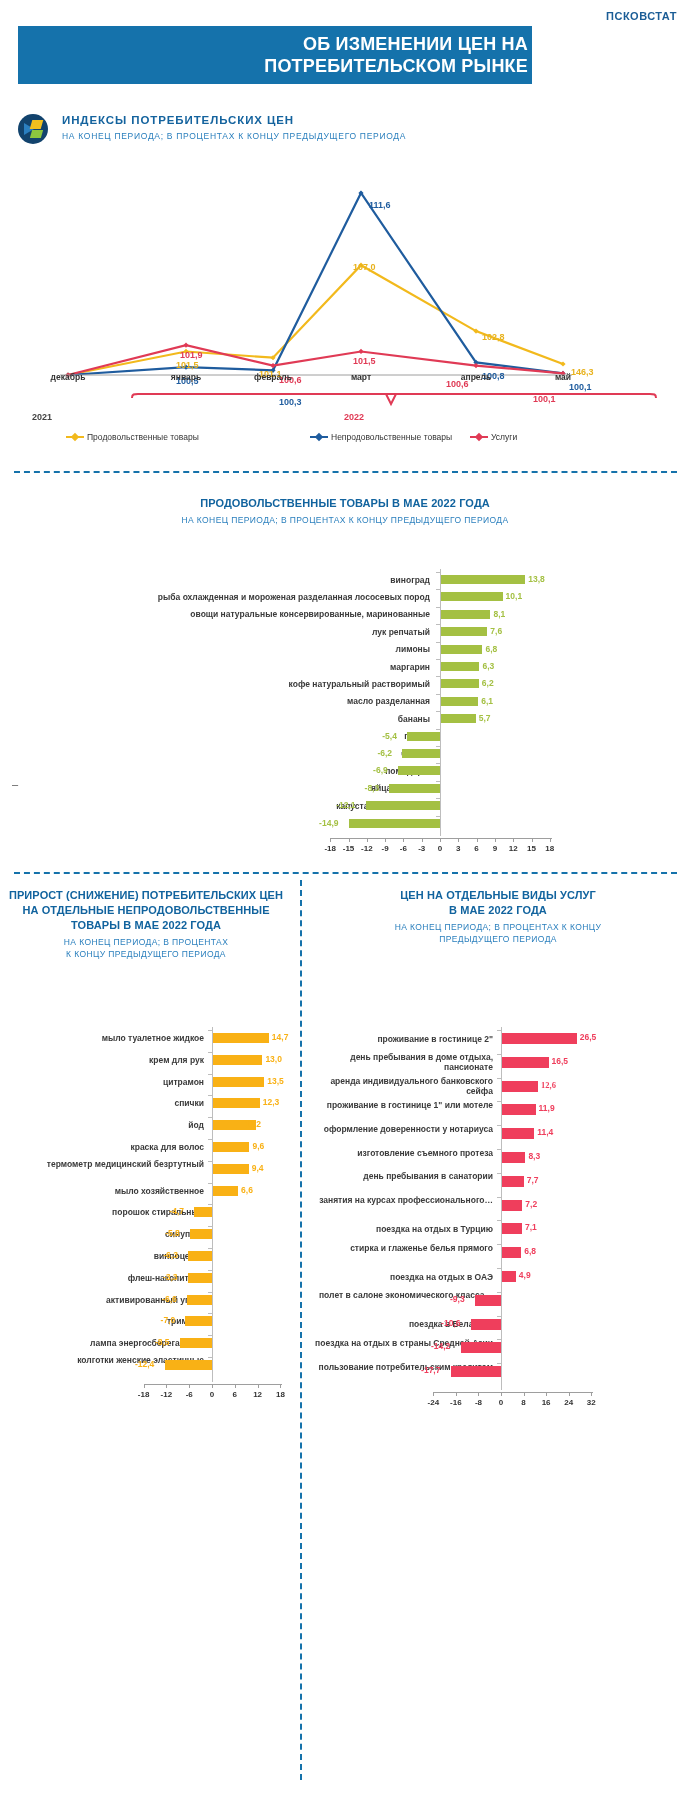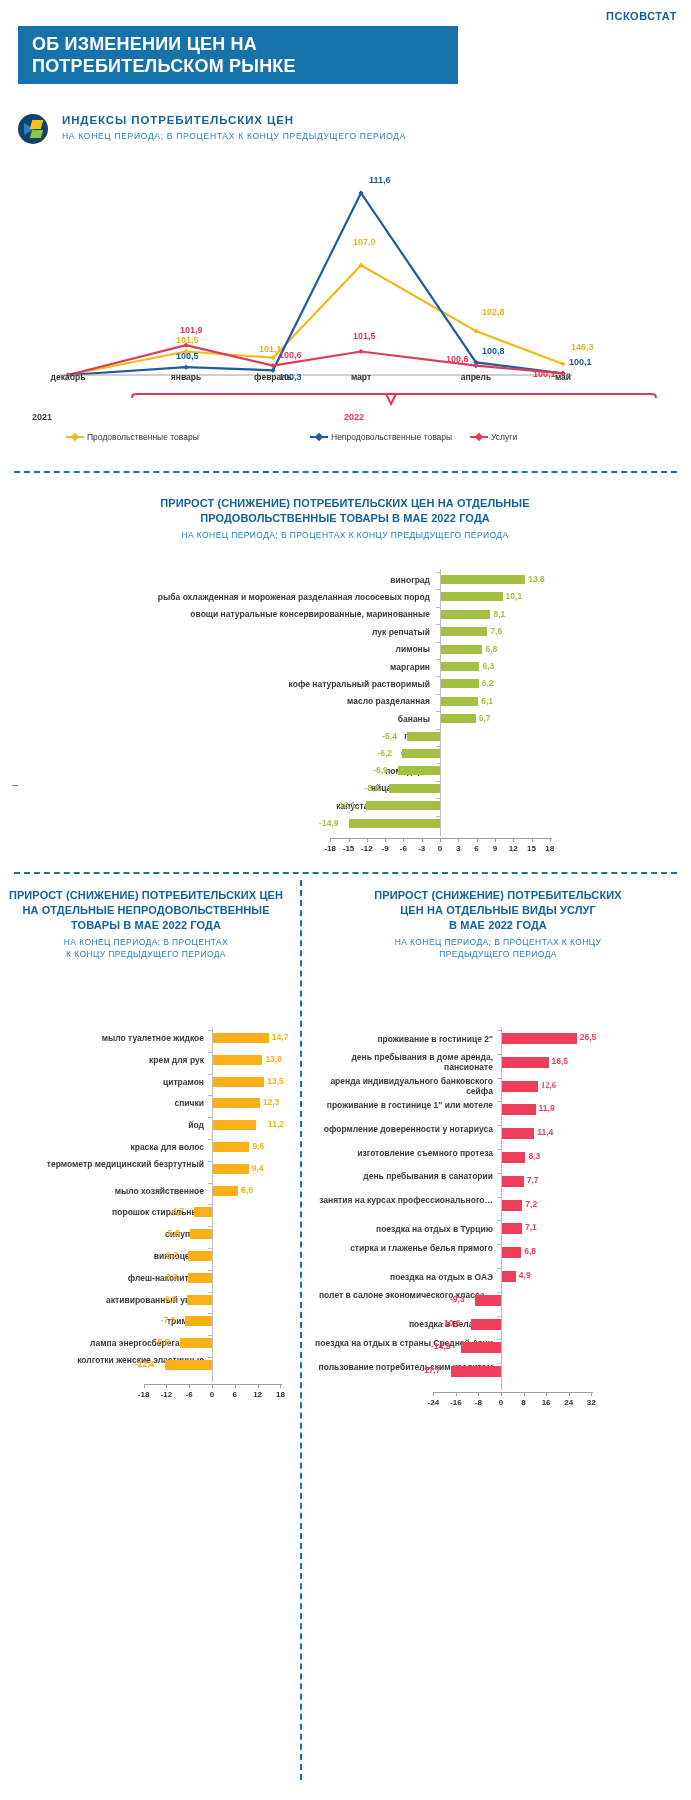--- a/index.html
+++ b/index.html
@@ -9,23 +9,24 @@
     font-family: "Liberation Sans", sans-serif;
     position: relative;
     overflow: hidden;
   }
   .brand {
     position: absolute; top: 10px; right: 14px;
     color: #1b5d96; font-size: 11px; font-weight: bold; letter-spacing: .5px;
   }
   .title-bar {
     position: absolute; left: 18px; top: 26px;
-    width: 440px; height: 58px;
+    width: 514px; height: 58px;
     background: #1572ab;
     padding: 7px 4px 0 14px;
+    text-align: right;
   }
   .title-bar .t {
     color: #fff; font-size: 18px; font-weight: bold; line-height: 22px;
     letter-spacing: .2px;
   }
   
   .sec1-head { position: absolute; left: 18px; top: 113px; display: flex; align-items: flex-start; }
   .logo-circle {
     width: 30px; height: 30px; border-radius: 50%;
     background: #12436d; position: relative; flex: 0 0 30px; margin-top: 1px;
@@ -41,21 +42,21 @@
   }
   .logo-circle .gr {
     position: absolute; left: 13px; top: 16px; width: 11px; height: 8px;
     background: #8cc63f; transform: skewX(-16deg);
   }
   .sec1-titles { margin-left: 14px; padding-top: 1px; }
   .h-main { color: #14639e; font-size: 11.5px; font-weight: bold; letter-spacing: .9px; }
   .h-sub  { color: #2a7fbd; font-size: 8.5px; letter-spacing: .7px; margin-top: 5px; }
 
   .linechart { position: absolute; left: 0; top: 175px; width: 691px; height: 210px; }
-  .lbl { position: absolute; font-size: 9px; font-weight: bold; white-space: nowrap; }
+  .lbl { position: absolute; font-size: 9px; font-weight: bold; white-space: nowrap; margin-top: 25px; }
   .lbl.yellow { color: #e8b21d; }
   .lbl.blue   { color: #1f5c9e; }
   .lbl.red    { color: #e03a55; }
   .xlabels { position: absolute; left: 0; top: 372px; width: 691px; height: 16px; }
   .xlabels span { position: absolute; font-size: 8.5px; color: #333; font-weight: bold; transform: translateX(-50%); }
   .yearline { position: absolute; left: 0; top: 392px; width: 691px; height: 32px; }
   .year-2021 { position: absolute; left: 32px; top: 412px; font-size: 9px; color: #444; font-weight: bold; }
   .year-2022 { position: absolute; left: 354px; top: 412px; font-size: 9px; color: #e03a55; font-weight: bold; transform: translateX(-50%); }
 
   .legend { position: absolute; left: 0; top: 432px; width: 691px; height: 16px; }
@@ -198,21 +199,20 @@
       <span class="lg-mark" style="background: rgb(224, 58, 85);">
         <span style="position:absolute;left:6px;top:-2px;width:6px;height:6px;transform:rotate(45deg);background:#e03a55"></span>
       </span>
       <span>Услуги</span>
     </div>
   </div>
 
 <div class="divider" style="top:471px"></div>
 
 <div class="c-title" style="left:45px; top:496px; width:600px;">
-  <div class="l1">ПРИРОСТ (СНИЖЕНИЕ) ПОТРЕБИТЕЛЬСКИХ ЦЕН НА ОТДЕЛЬНЫЕ</div>
   <div class="l1">ПРОДОВОЛЬСТВЕННЫЕ ТОВАРЫ В МАЕ 2022 ГОДА</div>
   <div class="l2">НА КОНЕЦ ПЕРИОДА; В ПРОЦЕНТАХ К КОНЦУ ПРЕДЫДУЩЕГО ПЕРИОДА</div>
 </div>
 
 <div class="bchart" id="foodChart" style="left:0; top:565px; width:691px; height:280px;">
     <div class="axisline" style="left: 440px; top: 4px; height: 267px;"></div>
     <div class="bname" style="right: 261px; width: 420px; top: 9.5px;">виноград</div>
     <div class="bar" style="background: rgb(164, 192, 67); height: 9px; top: 10px; width: 84.18px; left: 441px;"></div>
     <div class="bval" style="color: rgb(164, 192, 67); top: 9px; left: 528.18px;">13,8</div>
     <div class="tick" style="left: 436px; top: 7px;"></div>
@@ -327,21 +327,21 @@
     <div class="bname" style="right: 88px; width: 200px; top: 51.6px;">цитрамон</div>
     <div class="bar" style="background: rgb(249, 177, 21); height: 10px; top: 51.6px; width: 51.3px; left: 213px;"></div>
     <div class="bval" style="color: rgb(249, 177, 21); top: 50.6px; left: 267.3px;">13,5</div>
     <div class="tick" style="left: 208px; top: 48.6px;"></div>
     <div class="bname" style="right: 88px; width: 200px; top: 73.4px;">спички</div>
     <div class="bar" style="background: rgb(249, 177, 21); height: 10px; top: 73.4px; width: 46.74px; left: 213px;"></div>
     <div class="bval" style="color: rgb(249, 177, 21); top: 72.4px; left: 262.74px;">12,3</div>
     <div class="tick" style="left: 208px; top: 70.4px;"></div>
     <div class="bname" style="right: 88px; width: 200px; top: 95.2px;">йод</div>
     <div class="bar" style="background: rgb(249, 177, 21); height: 10px; top: 95.2px; width: 42.56px; left: 213px;"></div>
-    <div class="bval" style="color: rgb(249, 177, 21); top: 94.2px; left: 268px;">11,2</div>
+    <div class="bval" style="color: rgb(249, 177, 21); top: 94.2px; left: 245px;">11,2</div>
     <div class="tick" style="left: 208px; top: 92.2px;"></div>
     <div class="bname" style="right: 88px; width: 200px; top: 117px;">краска для волос</div>
     <div class="bar" style="background: rgb(249, 177, 21); height: 10px; top: 117px; width: 36.48px; left: 213px;"></div>
     <div class="bval" style="color: rgb(249, 177, 21); top: 116px; left: 252.48px;">9,6</div>
     <div class="tick" style="left: 208px; top: 114px;"></div>
     <div class="bname" style="right: 88px; width: 200px; top: 133.8px;">термометр медицинский безртутный</div>
     <div class="bar" style="background: rgb(249, 177, 21); height: 10px; top: 138.8px; width: 35.72px; left: 213px;"></div>
     <div class="bval" style="color: rgb(249, 177, 21); top: 137.8px; left: 251.72px;">9,4</div>
     <div class="tick" style="left: 208px; top: 135.8px;"></div>
     <div class="bname" style="right: 88px; width: 200px; top: 160.6px;">мыло хозяйственное</div>
@@ -391,34 +391,33 @@
     <div class="xnum" style="left: 212px; top: 364.8px;">0</div>
     <div class="xtick" style="left: 234.8px; top: 358.8px;"></div>
     <div class="xnum" style="left: 234.8px; top: 364.8px;">6</div>
     <div class="xtick" style="left: 257.6px; top: 358.8px;"></div>
     <div class="xnum" style="left: 257.6px; top: 364.8px;">12</div>
     <div class="xtick" style="left: 280.4px; top: 358.8px;"></div>
     <div class="xnum" style="left: 280.4px; top: 364.8px;">18</div>
   </div>
 
 <div class="c-title" style="left:308px; top:888px; width:380px;">
-  <div class="l1">ПРИРОСТ (СНИЖЕНИЕ) ПОТРЕБИТЕЛЬСКИХ</div>
   <div class="l1">ЦЕН НА ОТДЕЛЬНЫЕ ВИДЫ УСЛУГ</div>
   <div class="l1">В МАЕ 2022 ГОДА</div>
   <div class="l2">НА КОНЕЦ ПЕРИОДА; В ПРОЦЕНТАХ К КОНЦУ</div>
   <div class="l2" style="margin-top:0">ПРЕДЫДУЩЕГО ПЕРИОДА</div>
 </div>
 
 <div class="bchart" id="servicesChart" style="left:300px; top:1025px; width:391px; height:390px;">
     <div class="axisline" style="left: 201px; top: 2px; height: 363px;"></div>
     <div class="bname" style="right: 198px; width: 178px; top: 8.5px;">проживание в гостинице 2"</div>
     <div class="bar" style="background: rgb(239, 62, 92); height: 11px; top: 8px; width: 74.73px; left: 202px;"></div>
     <div class="bval" style="color: rgb(239, 62, 92); top: 7px; left: 279.73px;">26,5</div>
     <div class="tick" style="left: 197px; top: 5px;"></div>
-    <div class="bname" style="right: 198px; width: 178px; top: 27.3px;">день пребывания в доме аренда, пансионате</div>
+    <div class="bname" style="right: 198px; width: 178px; top: 27.3px;">день пребывания в доме отдыха, пансионате</div>
     <div class="bar" style="background: rgb(239, 62, 92); height: 11px; top: 31.8px; width: 46.53px; left: 202px;"></div>
     <div class="bval" style="color: rgb(239, 62, 92); top: 30.8px; left: 251.53px;">16,5</div>
     <div class="tick" style="left: 197px; top: 28.8px;"></div>
     <div class="bname" style="right: 198px; width: 178px; top: 51.1px;">аренда индивидуального банковского сейфа</div>
     <div class="bar" style="background: rgb(239, 62, 92); height: 11px; top: 55.6px; width: 35.532px; left: 202px;"></div>
     <div class="bval" style="color: rgb(239, 62, 92); top: 54.6px; left: 241px; font-family: Liberation Serif, serif;">12,6</div>
     <div class="tick" style="left: 197px; top: 52.6px;"></div>
     <div class="bname" style="right: 198px; width: 178px; top: 74.9px;">проживание в гостинице 1" или мотеле</div>
     <div class="bar" style="background: rgb(239, 62, 92); height: 11px; top: 79.4px; width: 33.558px; left: 202px;"></div>
     <div class="bval" style="color: rgb(239, 62, 92); top: 78.4px; left: 238.558px;">11,9</div>

